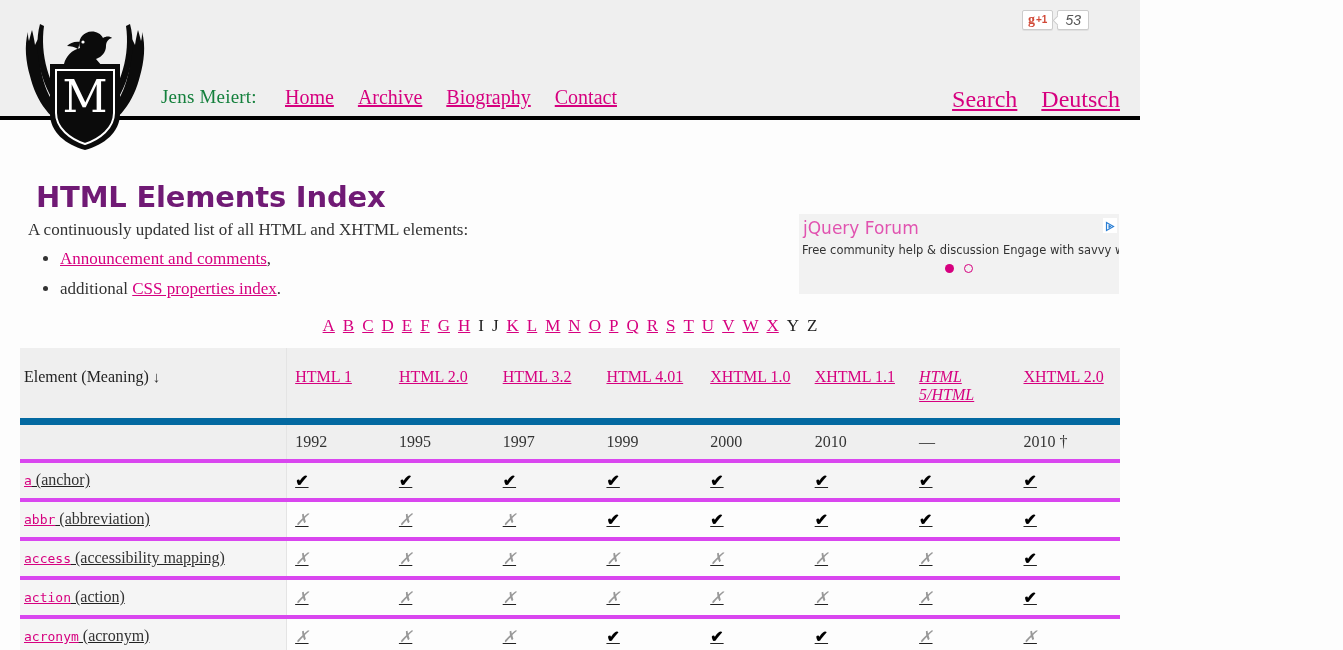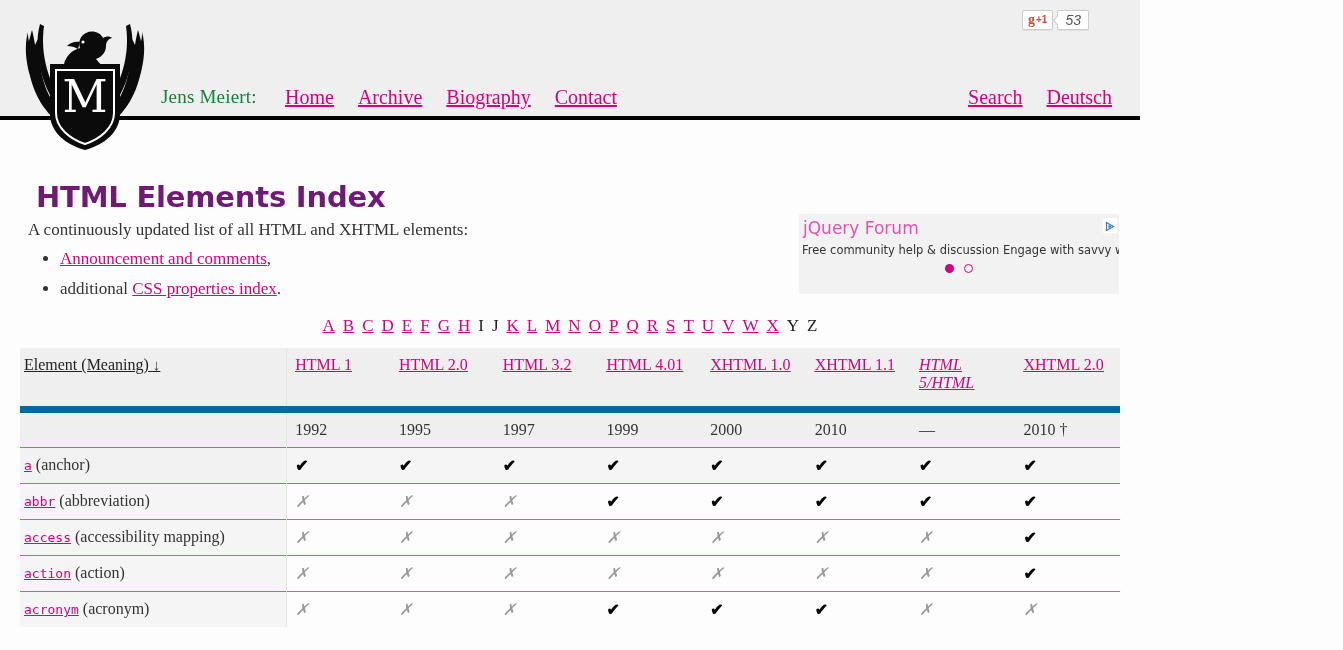--- a/index.html
+++ b/index.html
@@ -95,23 +95,23 @@
     letter-spacing: .2px;
   }
   #main-nav {
     position: absolute;
     left: 285px;
     top: 86px;
     font-size: 20px;
   }
   #util-nav {
     position: absolute;
-    right: 28px;
+    right: 20px;
     top: 86px;
-    font-size: 20px;
+    font-size: 24px;
     margin-left: 44px;
   }
   #main-nav a, #util-nav a { margin-right: 24px; text-align: center; }
   #main-nav a:last-child, #util-nav a:last-child { margin-right: 0; }
 
   a {
     color: #d6007f;
     text-decoration: underline;
   }
 
@@ -241,22 +241,22 @@
     width: 99px;
     padding-left: 8px;
     background: #fdfdfd;
   }
   #elements-table thead th.col-v { background: #efefef; }
   #elements-table tr.year-row td.col-v { background: #efefef; }
 
   #elements-table tbody tr.first-row td { background: #f5f5f5; }
   #elements-table tbody tr.first-row td.col-el { background: #f2f2f2; }
 
-  #elements-table tbody tr td { border-top: 1px solid #d946ef; }
-  #elements-table thead tr.head-row th { padding-top: 8px; padding-bottom: 14px; text-decoration: underline; }
+  #elements-table tbody tr td { border-top: 4px solid #d946ef; text-decoration: underline; }
+  #elements-table thead tr.head-row th { padding-top: 20px; padding-bottom: 14px; }
 
   .mono {
     font-family: "DejaVu Sans Mono", "Liberation Mono", monospace;
     font-size: 13px;
   }
   .meaning { font-size: 16px; color: #333; }
 
   .yes {
     color: #000;
     font-weight: bold;

